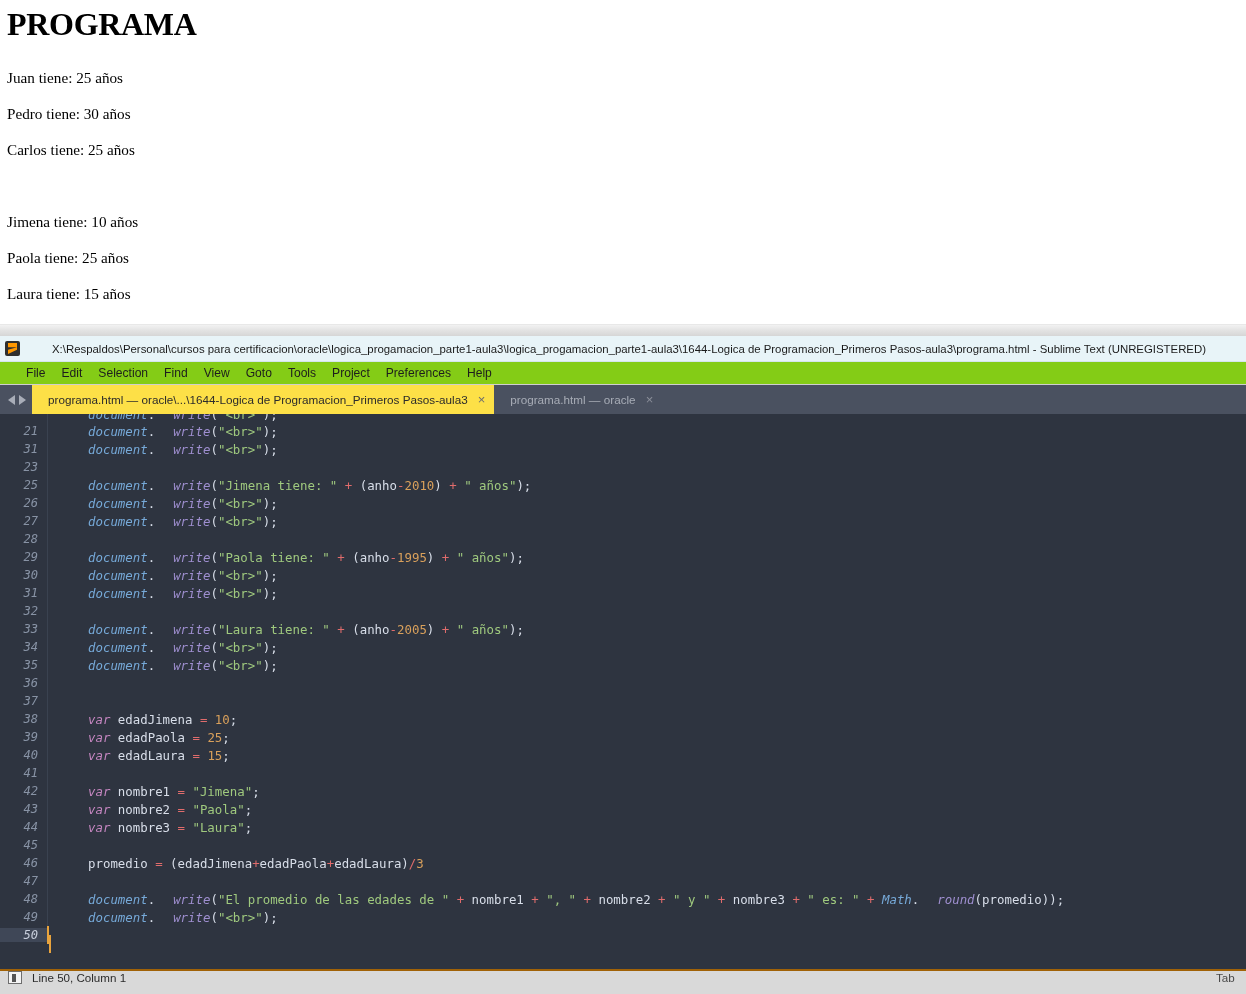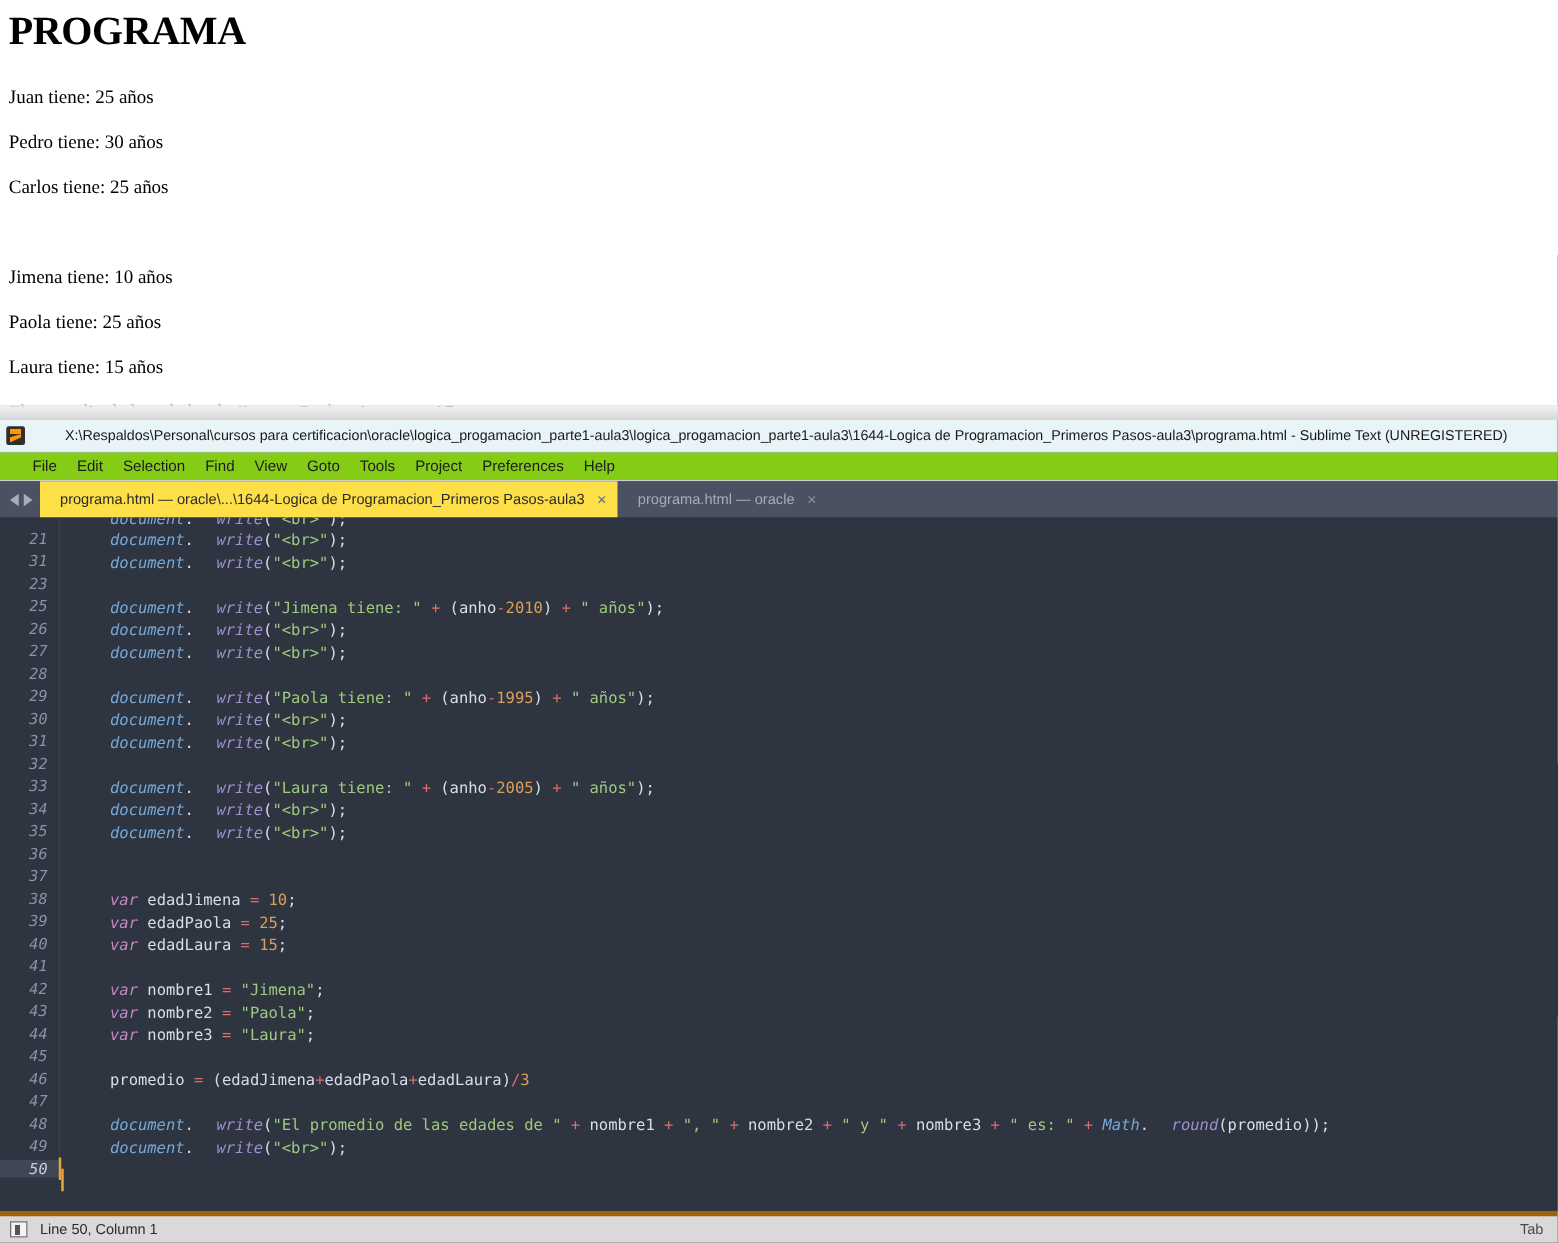--- a/index.html
+++ b/index.html
@@ -209,22 +209,22 @@
     position: absolute;
     left: 47px; top: 0;
     width: 2px; height: 18px;
     background: #e8a33d;
   }
 
   
   .statusbar {
     height: 25px;
     background: #d9d9d9;
-    border-top: 4px solid #a16207;
-    display: flex; align-items: center;
+    border-top: 2px solid #a16207;
+    display: flex; 
     padding: 0 8px;
     font-size: 11.6px;
     color: #2b2b2b;
   }
   .status-icon {
     width: 14px; height: 13px;
     border: 1px solid #6e6e6e;
     background: #f4f4f4;
     margin-right: 10px;
     position: relative;

